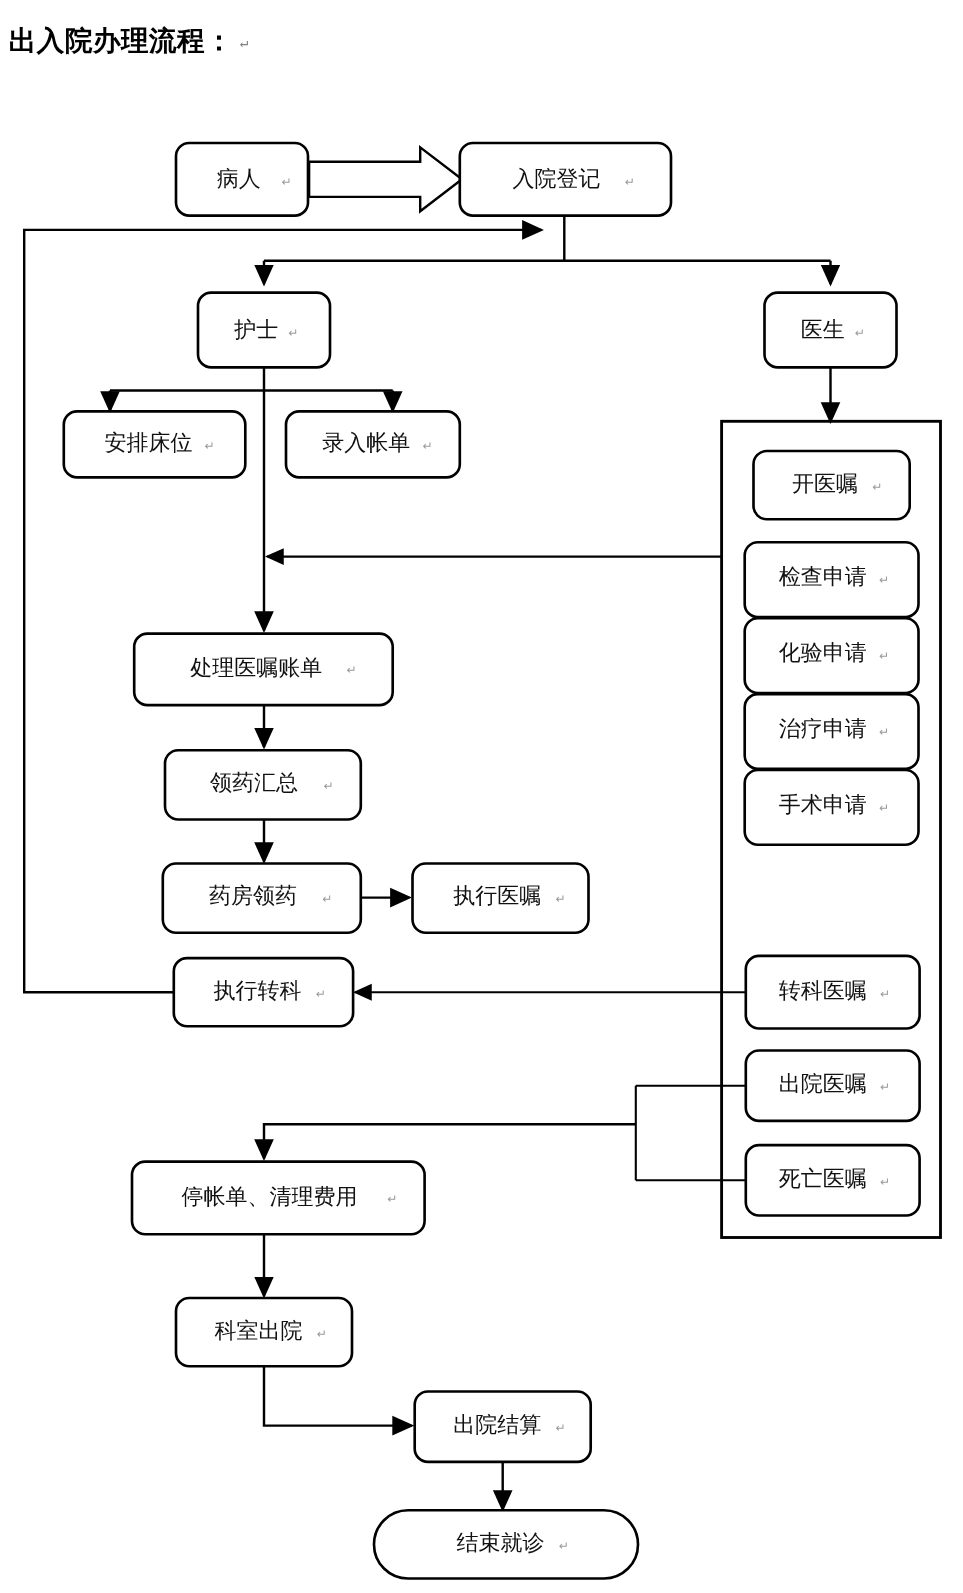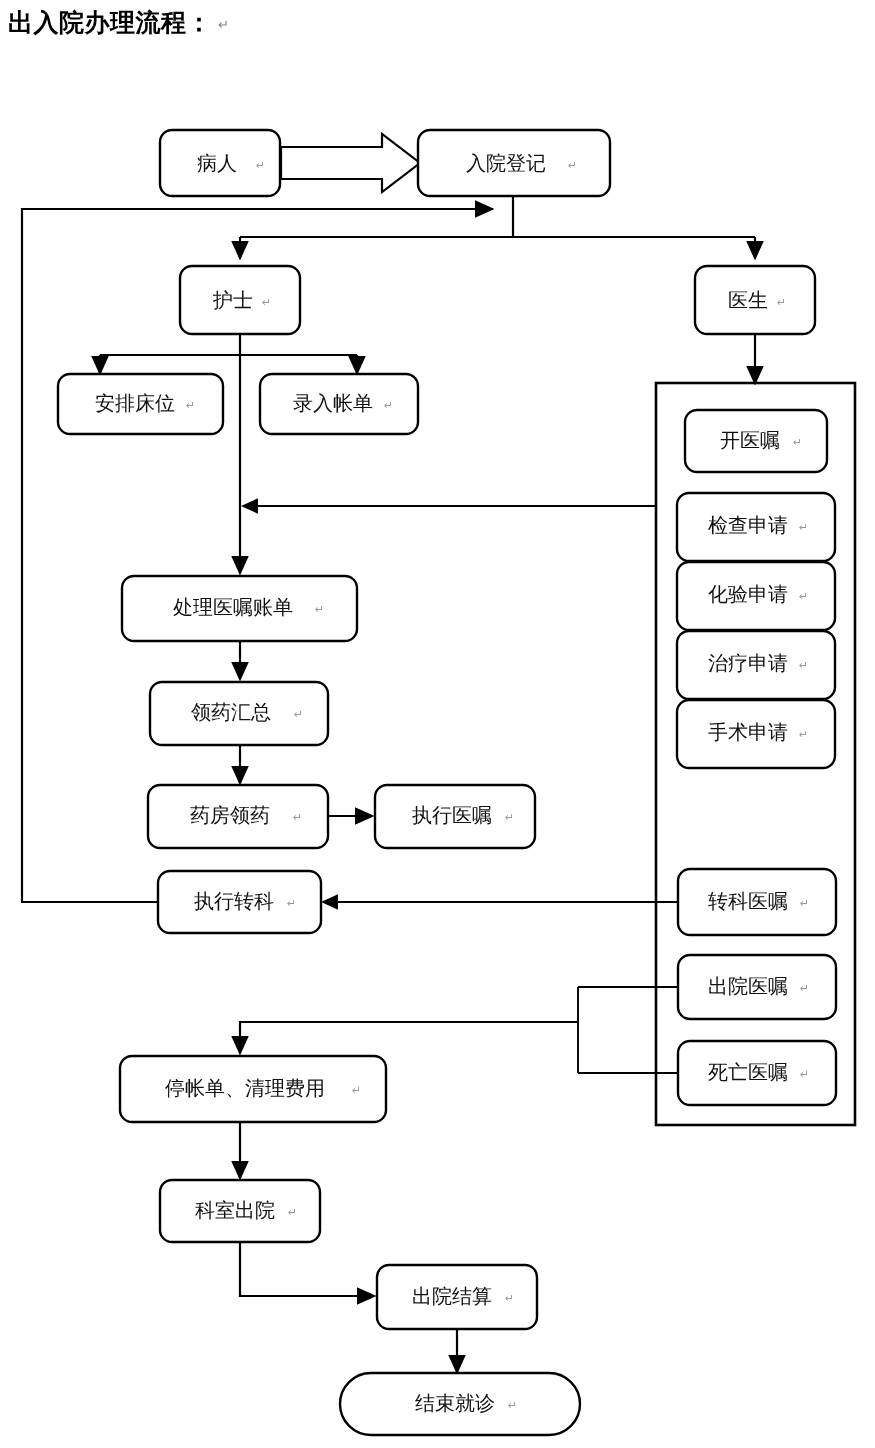--- a/index.html
+++ b/index.html
@@ -10,22 +10,22 @@
   body {
     width: 875px;
     height: 1448px;
     font-family: "Liberation Serif", "DejaVu Serif", serif;
     position: relative;
     overflow: hidden;
   }
   #page-title {
     position: absolute;
     left: 8px;
-    top: 6px;
-    font-family: Liberation Serif, serif;
+    top: 20px;
+    font-family: Liberation Mono, monospace;
     font-size: 25px;
     font-weight: 700;
     letter-spacing: 0.5px;
     color: #000000;
     white-space: nowrap;
   }
   #page-title .pilcrow {
     font-size: 13px;
     font-weight: 400;
     color: #808080;

